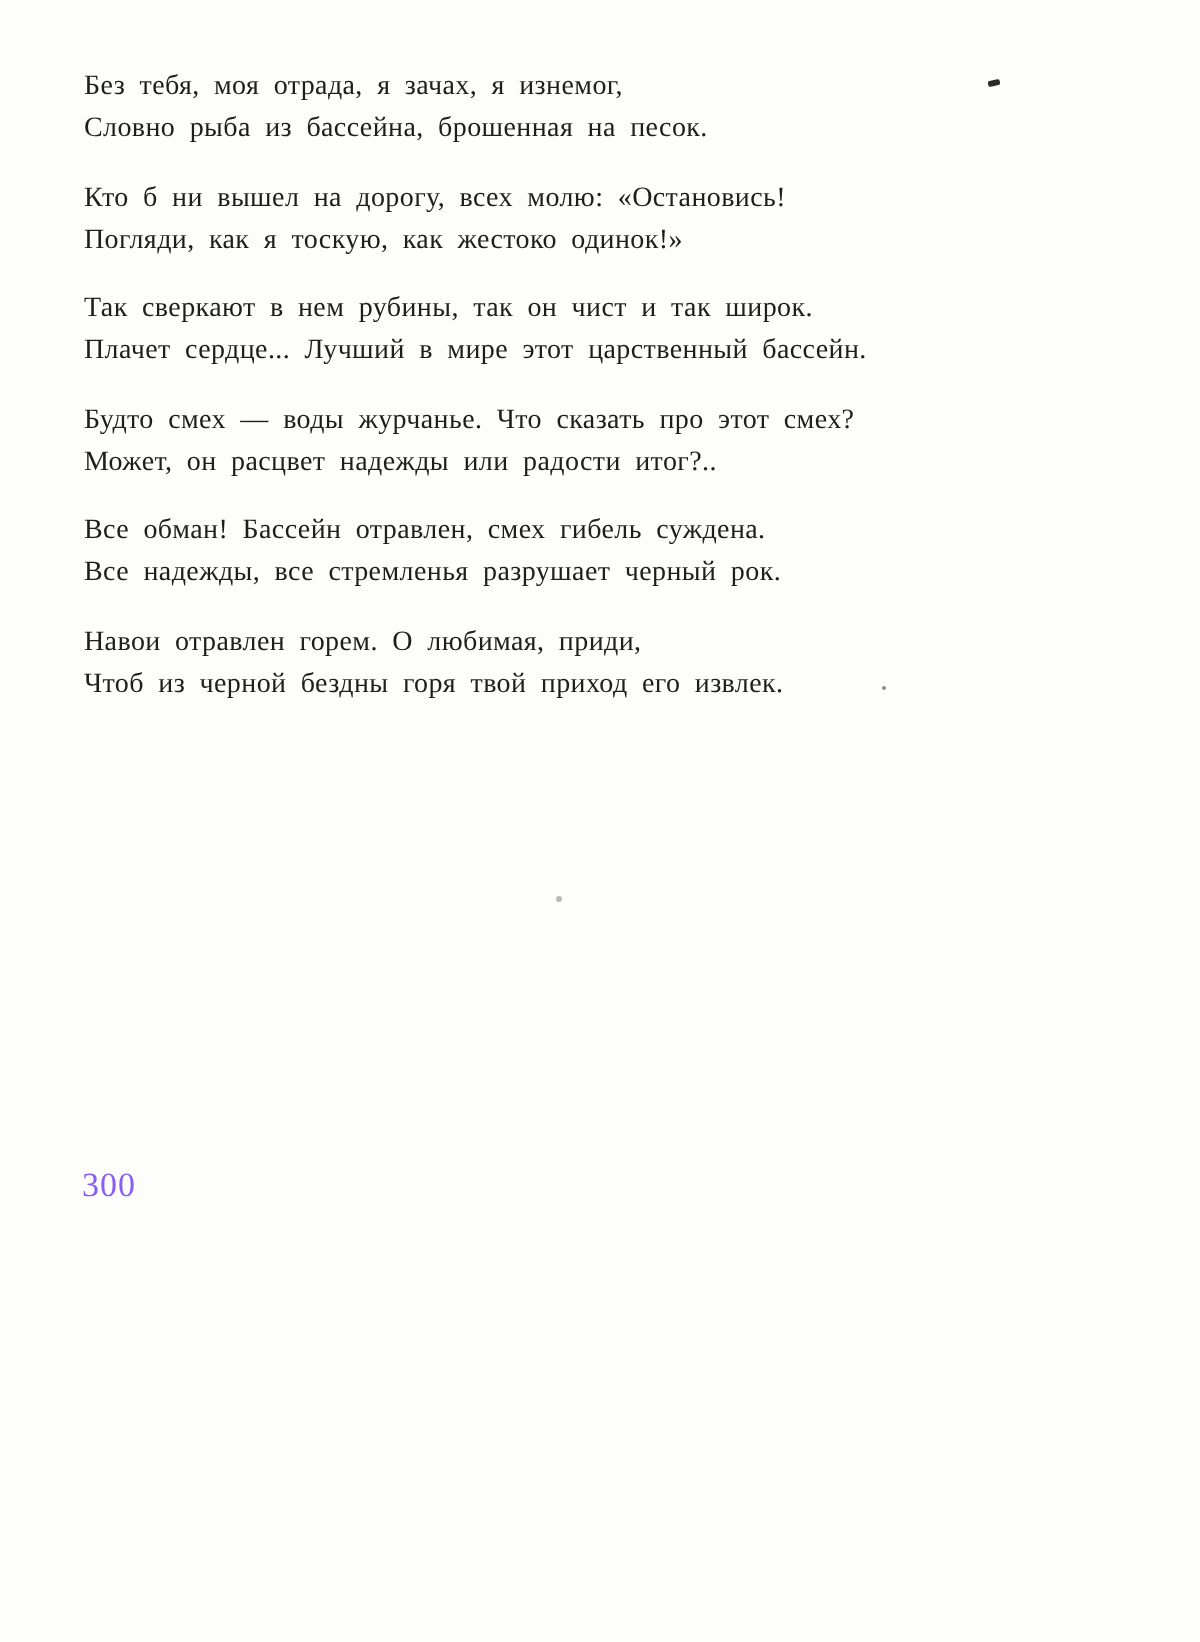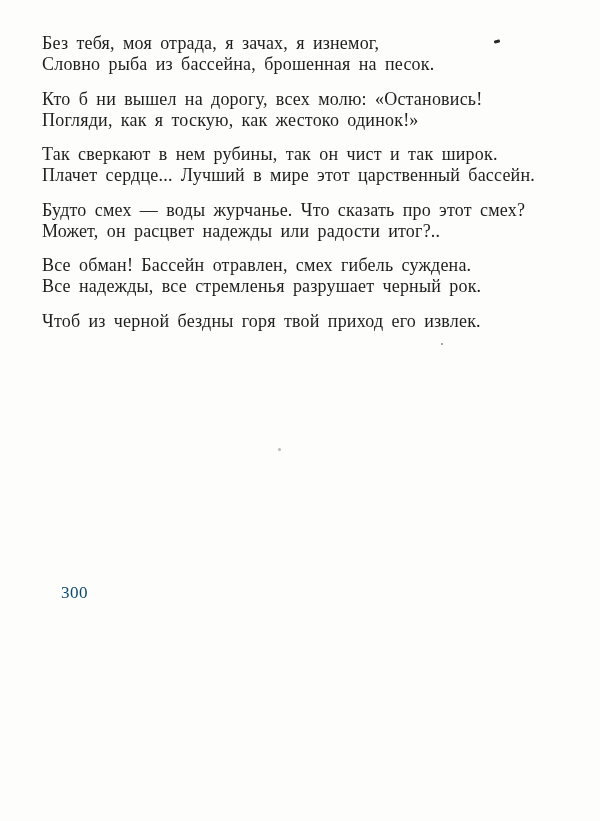--- a/index.html
+++ b/index.html
@@ -25,34 +25,33 @@
     top: 33px;
     width: 520px;
     color: #1e1e1e;
   }
   .stanza {
     margin: 0 0 13.5px 0;
     padding: 0;
   }
   .poem-line {
     display: block;
-    font-size: 18px;
+    font-size: 14px;
     line-height: 21px;
     letter-spacing: 0.2px;
     word-spacing: 3.5px;
     white-space: nowrap;
   }
   .page-number {
     position: absolute;
     left: 41px;
     top: 583px;
     font-size: 17px;
-    color: #0c4a6e;
+    color: #8b5cf6;
     letter-spacing: 0.5px;
-    margin-left: 20px;
   }
   .speck-top-right {
     position: absolute;
     left: 494px;
     top: 40px;
     width: 6px;
     height: 3px;
     background: #2a2a2a;
     transform: rotate(-12deg);
     border-radius: 1px;
@@ -98,20 +97,21 @@
     </p>
     <p class="stanza">
       <span class="poem-line">Будто смех — воды журчанье. Что сказать про этот смех?</span>
       <span class="poem-line">Может, он расцвет надежды или радости итог?..</span>
     </p>
     <p class="stanza">
       <span class="poem-line">Все обман! Бассейн отравлен, смех гибель суждена.</span>
       <span class="poem-line">Все надежды, все стремленья разрушает черный рок.</span>
     </p>
     <p class="stanza">
+      <span class="poem-line">Навои отравлен горем. О любимая, приди,</span>
       <span class="poem-line">Чтоб из черной бездны горя твой приход его извлек.</span>
     </p>
   </div>
 
   <div class="speck-line"></div>
   <div class="speck-center"></div>
 
   <div class="page-number">300</div>
 
 </div>

